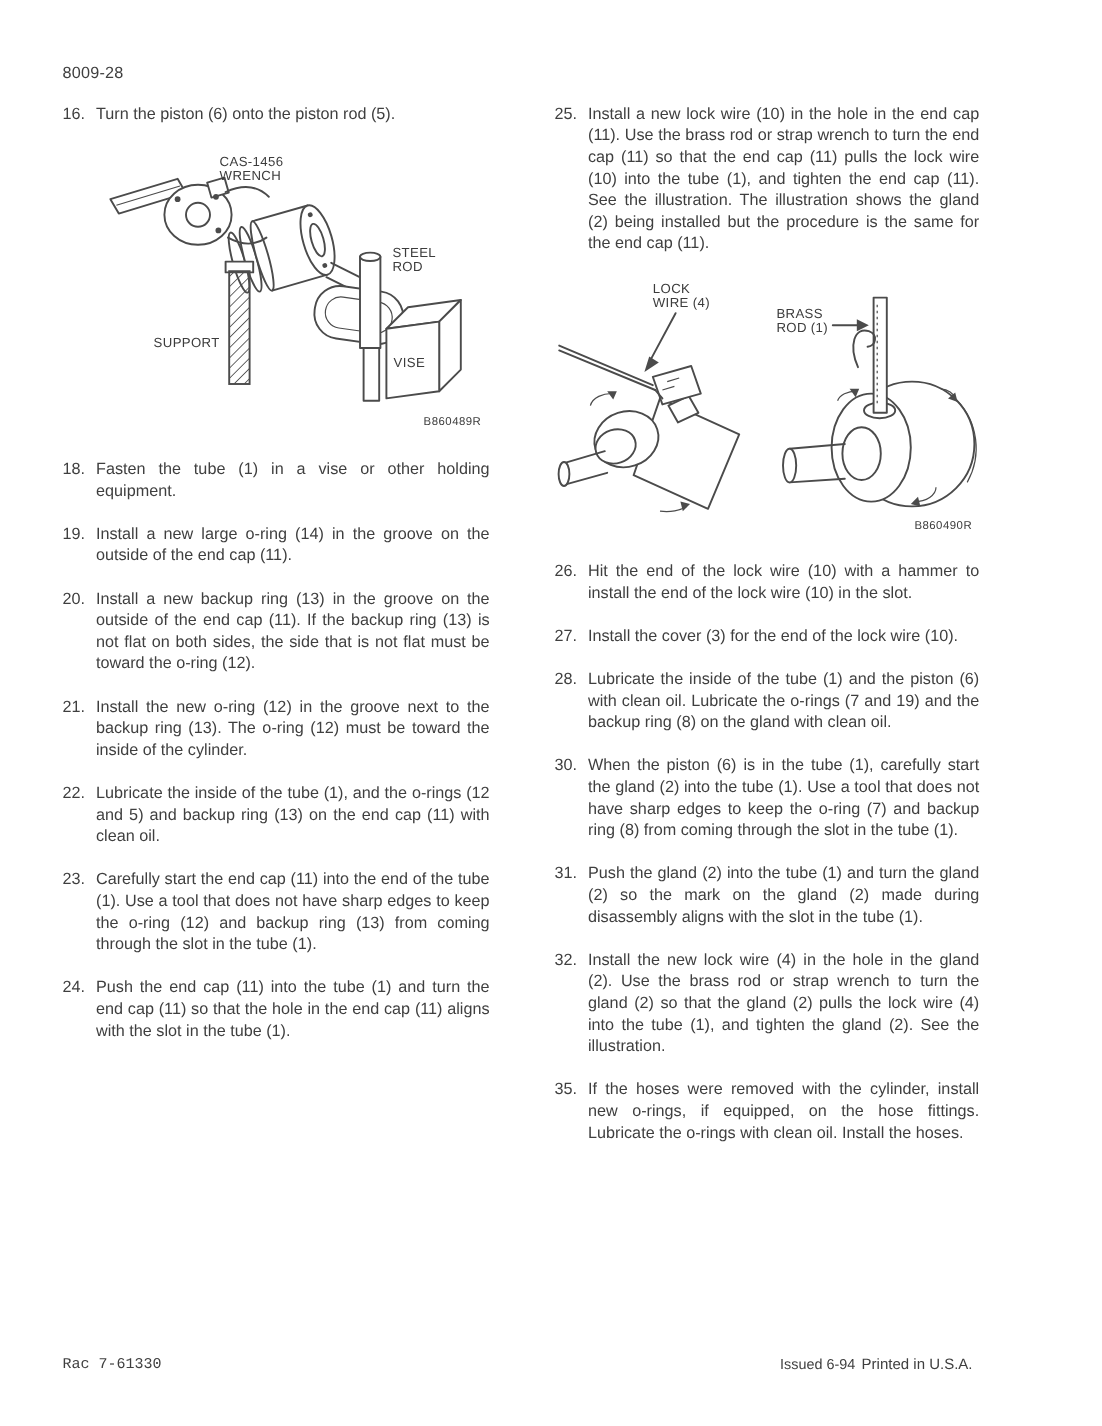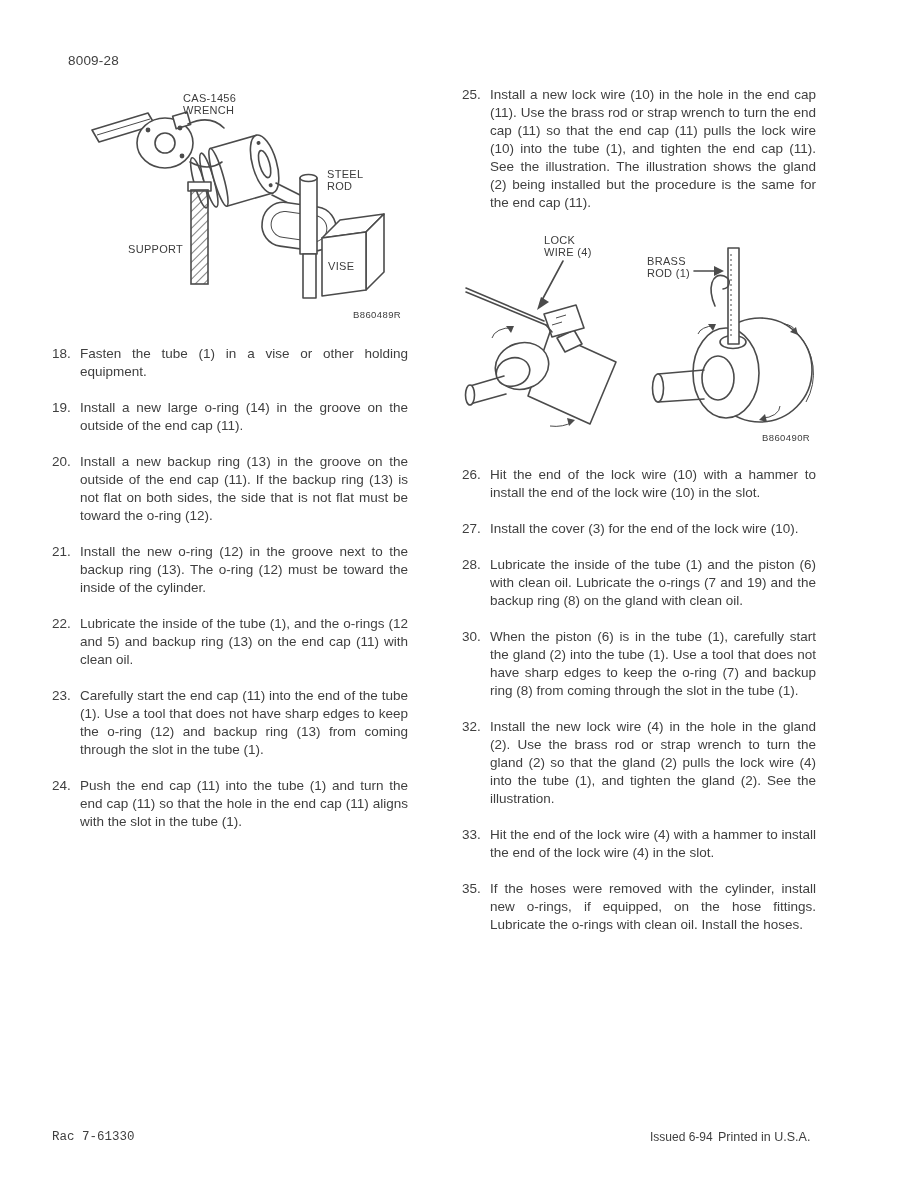--- a/index.html
+++ b/index.html
@@ -5,21 +5,21 @@
   * { box-sizing: border-box; margin: 0; padding: 0; }
   body { background: #ffffff; font-family: "Liberation Sans", sans-serif; }
   .page {
     position: relative;
     width: 918px; height: 1188px;
     background: #ffffff;
     color: #3f3f3f;
     overflow: hidden;
   }
   .page-number {
-    position: absolute; left: 68px; top: 53px;
+    position: absolute; left: 52px; top: 53px;
     font-size: 13.5px; letter-spacing: .2px;
   }
   .col { position: absolute; top: 86px; }
   .col-left  { left: 52px;  width: 356px; }
   .col-right { left: 462px; width: 354px; }
   .step {
     display: grid; grid-template-columns: 28px 1fr;
     margin-bottom: 18px;
     font-size: 13.5px; line-height: 18px;
   }
@@ -39,20 +39,24 @@
   .footer-printed{ position: absolute; left: 718px; top: 1130px; font-size: 12.5px; }
 </style>
 </head>
 <body>
 
 <div class="page">
 
   <div class="page-number">8009-28</div>
 
   <div class="col col-left">
+    <div class="step">
+        <span class="num">16.</span>
+        <span class="txt">Turn the piston (6) onto the piston rod (5).</span>
+      </div>
 
     
     <svg class="figure1" viewBox="0 0 390 245" xmlns="http://www.w3.org/2000/svg">
       <defs>
         <pattern id="hatch1" width="6" height="6" patternUnits="userSpaceOnUse" patternTransform="rotate(45)">
           <line x1="0" y1="0" x2="0" y2="6" stroke="#4b4b4b" stroke-width="1.4"></line>
         </pattern>
       </defs>
 
       <g transform="rotate(-16 160 88)">
@@ -218,26 +222,26 @@
       </div>
     <div class="step">
         <span class="num">28.</span>
         <span class="txt">Lubricate the inside of the tube (1) and the piston (6) with clean oil. Lubricate the o-rings (7 and 19) and the backup ring (8) on the gland with clean oil.</span>
       </div>
     <div class="step">
         <span class="num">30.</span>
         <span class="txt">When the piston (6) is in the tube (1), carefully start the gland (2) into the tube (1). Use a tool that does not have sharp edges to keep the o-ring (7) and backup ring (8) from coming through the slot in the tube (1).</span>
       </div>
     <div class="step">
+        <span class="num">31.</span>
+        <span class="txt">Push the gland (2) into the tube (1) and turn the gland (2) so the mark on the gland (2) made during disassembly aligns with the slot in the tube (1).</span>
+      </div>
+    <div class="step">
         <span class="num">32.</span>
         <span class="txt">Install the new lock wire (4) in the hole in the gland (2). Use the brass rod or strap wrench to turn the gland (2) so that the gland (2) pulls the lock wire (4) into the tube (1), and tighten the gland (2). See the illustration.</span>
-      </div>
-    <div class="step">
-        <span class="num">33.</span>
-        <span class="txt">Hit the end of the lock wire (4) with a hammer to install the end of the lock wire (4) in the slot.</span>
       </div>
     <div class="step">
         <span class="num">35.</span>
         <span class="txt">If the hoses were removed with the cylinder, install new o-rings, if equipped, on the hose fittings. Lubricate the o-rings with clean oil. Install the hoses.</span>
       </div>
   </div>
 
   <div class="footer-left">Rac 7-61330</div>
   <div class="footer-issued">Issued 6-94</div>
   <div class="footer-printed">Printed in U.S.A.</div>

